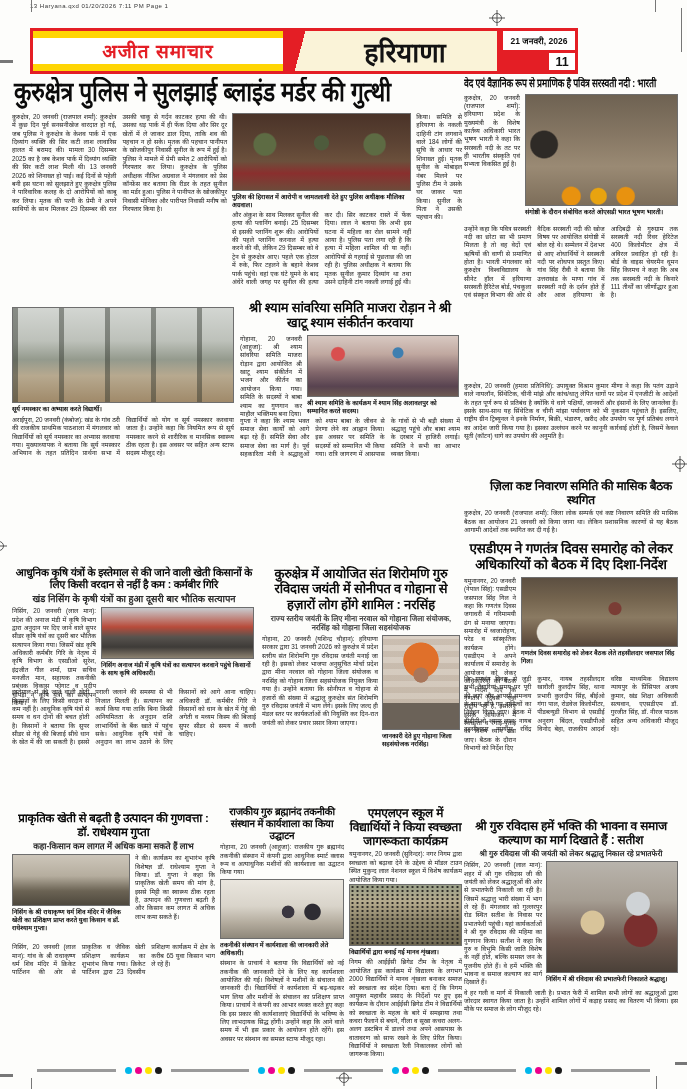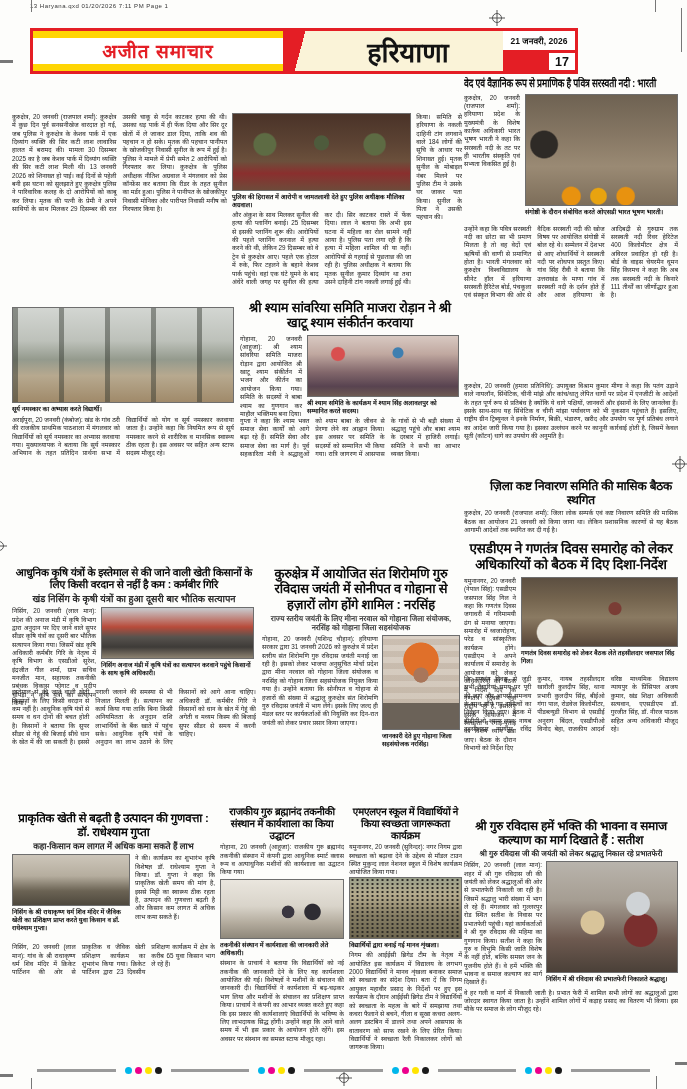--- a/index.html
+++ b/index.html
@@ -15,21 +15,21 @@
   
   .masthead{position:absolute;left:30px;top:28px;width:548px;height:46px;background:#e41e25;
             padding:3px;box-sizing:border-box;display:flex;}
   .logo{width:250px;display:flex;flex-direction:column;}
   .logo .band{height:8px;background:#ffd503;}
   .logo .mid{flex:1;background:#fff;display:flex;align-items:center;justify-content:center;
              font-weight:800;color:#e41e25;font-size:19px;letter-spacing:1px;}
   .chev{width:30px;background:linear-gradient(105deg,#e41e25 55%,#faf3d8 55%);}
   .mh-center{flex:1;background:#faf3d8;display:flex;align-items:center;justify-content:center;
              font-weight:800;font-size:27px;color:#131313;}
-  .datebox{width:72px;display:flex;flex-direction:column;background:#e41e25;}
+  .datebox{width:72px;display:flex;flex-direction:column;background:#e41e25;padding-left:6px;}
   .datebox .d{background:#fff;flex:1;display:flex;align-items:center;justify-content:center;
               font-size:8.5px;font-weight:700;color:#111;margin-bottom:2px;}
   .datebox .p{height:19px;display:flex;align-items:center;justify-content:flex-end;}
   .datebox .p span{background:#fff;width:26px;height:17px;display:flex;align-items:center;
                    justify-content:center;font-weight:800;font-size:12.5px;color:#111;}
   
   .art{position:absolute;overflow:hidden;box-sizing:border-box;}
   .hl{font-weight:800;color:#0b0b0b;text-align:center;line-height:1.18;letter-spacing:-.2px;}
   .one{white-space:nowrap;display:inline-block;transform-origin:0 50%;}
   .sub{font-weight:700;color:#2b2b2b;text-align:center;line-height:1.2;margin-top:2px;}
@@ -132,25 +132,28 @@
     <div class="logo">
       <div class="band"></div>
       <div class="mid">अजीत समाचार</div>
       <div class="band"></div>
     </div>
     <div class="chev"></div>
     <div class="mh-center">हरियाणा</div>
     <div class="datebox">
       <div class="d">21 जनवरी, 2026</div>
       <div class="p">
-        <span>17</span>
+        <span>11</span>
       </div>
     </div>
   </div>
 
+  <div class="art" style="left:12px;top:77px;width:452px;height:34px;">
+    <div class="hl left" style="font-size:27px;"><span class="one" style="transform:scaleX(.84);">कुरुक्षेत्र पुलिस ने सुलझाई ब्लाइंड मर्डर की गुत्थी</span></div>
+  </div>
 
   <div class="art" style="left:12px;top:113px;width:450px;height:188px;">
     <div class="row">
       <div class="body cols2" style="width:216px;height:186px;">कुरुक्षेत्र, 20 जनवरी (राजपाल शर्मा): कुरुक्षेत्र में कुछ दिन पूर्व सनसनीखेज वारदात हो गई, जब पुलिस ने कुरुक्षेत्र के केशव पार्क में एक दिव्यांग व्यक्ति की सिर कटी लाश लावारिस हालत में बरामद की। मामला 30 दिसम्बर 2025 का है जब केशव पार्क में दिव्यांग व्यक्ति की सिर कटी लाश मिली थी। 13 जनवरी 2026 को शिनाख्त हो पाई। कई दिनों से पहेली बनी इस घटना को सुलझाते हुए कुरुक्षेत्र पुलिस ने पारिवारिक कलह के दो आरोपियों को काबू कर लिया। मृतक की पत्नी के प्रेमी ने अपने साथियों के साथ मिलकर 29 दिसम्बर की रात उसकी चाकू से गर्दन काटकर हत्या की थी। उसका धड़ पार्क में ही फेंक दिया और सिर दूर खेतों में ले जाकर डाल दिया, ताकि शव की पहचान न हो सके। मृतक की पहचान पानीपत के खोजकीपुर निवासी सुनील के रूप में हुई है। पुलिस ने मामले में प्रेमी समेत 2 आरोपियों को गिरफ्तार कर लिया। कुरुक्षेत्र के पुलिस अधीक्षक नीतिश अग्रवाल ने मंगलवार को प्रेस कॉन्फ्रेंस कर बताया कि रीडर के तहत सुनील का मर्डर हुआ। पुलिस ने पानीपत के खोजकीपुर निवासी मोनिका और पारीपत निवासी मनीष को गिरफ्तार किया है।</div>
       <figure style="width:180px;">
         <div class="photo ph-police"></div>
         <figcaption class="cap">पुलिस की हिरासत में आरोपी व जामतलाशी देते हुए पुलिस अधीक्षक मौलिका अग्रवाल।</figcaption>
         <div class="body cols2" style="height:76px;margin-top:2px;">और अंकुश के साथ मिलकर सुनील की हत्या की प्लानिंग बनाई। 25 दिसम्बर से इसकी प्लानिंग शुरू की। आरोपियों की पहले प्लानिंग करनाल में हत्या करने की थी, लेकिन 29 दिसम्बर को वे ट्रेन से कुरुक्षेत्र आए। पहले एक होटल में रुके, फिर टहलने के बहाने केशव पार्क पहुंचे। वहां एक घंटे घूमने के बाद अंधेरे वाली जगह पर सुनील की हत्या कर दी। सिर काटकर रास्ते में फेंक दिया। लाल ने बताया कि अभी इस घटना में महिला का रोल सामने नहीं आया है। पुलिस पता लगा रही है कि हत्या में महिला शामिल थी या नहीं। आरोपियों से गहराई से पूछताछ की जा रही है। पुलिस अधीक्षक ने बताया कि मृतक सुनील कुमार दिव्यांग था तथा उसने दाहिनी टांग नकली लगाई हुई थी।</div>
       </figure>
       <div class="body" style="width:46px;height:186px;">किया। समिति से हरियाणा के नकली दाहिनी टांग लगवाने वाले 184 लोगों की सूचि के आधार पर शिनाख्त हुई। मृतक सुनील के मोबाइल नंबर मिलने पर पुलिस टीम ने उसके घर जाकर पता किया। सुनील के पिता ने उसकी पहचान की।</div>
@@ -266,21 +269,21 @@
     <div class="hl" style="font-size:10px;">राजकीय गुरु ब्रह्मानंद तकनीकी संस्थान में कार्यशाला का किया उद्घाटन</div>
     <div class="body" style="margin-top:2px;height:34px;">गोहाना, 20 जनवरी (आहूजा): राजकीय गुरु ब्रह्मानंद तकनीकी संस्थान में कंपनी द्वारा आधुनिक स्मार्ट क्लास रूम व अत्याधुनिक मशीनों की कार्यशाला का उद्घाटन किया गया।</div>
     <figure style="margin-top:2px;">
       <div class="photo ph-tech"></div>
       <figcaption class="cap">तकनीकी संस्थान में कार्यशाला की जानकारी लेते अधिकारी।</figcaption>
     </figure>
     <div class="body" style="margin-top:2px;height:116px;">संस्थान के प्राचार्य ने बताया कि विद्यार्थियों को नई तकनीक की जानकारी देने के लिए यह कार्यशाला आयोजित की गई। विशेषज्ञों ने मशीनों के संचालन की जानकारी दी। विद्यार्थियों ने कार्यशाला में बढ़-चढ़कर भाग लिया और मशीनों के संचालन का प्रशिक्षण प्राप्त किया। प्राचार्य ने कंपनी का आभार व्यक्त करते हुए कहा कि इस प्रकार की कार्यशालाएं विद्यार्थियों के भविष्य के लिए लाभदायक सिद्ध होंगी। उन्होंने कहा कि आने वाले समय में भी इस प्रकार के आयोजन होते रहेंगे। इस अवसर पर संस्थान का समस्त स्टाफ मौजूद रहा।</div>
   </div>
 
   <div class="art" style="left:349px;top:806px;width:113px;height:256px;">
-    <div class="hl" style="font-size:10px;font-family:Liberation Serif, serif;">एमएलएन स्कूल में विद्यार्थियों ने किया स्वच्छता जागरूकता कार्यक्रम</div>
+    <div class="hl" style="font-size:12px;">एमएलएन स्कूल में विद्यार्थियों ने किया स्वच्छता जागरूकता कार्यक्रम</div>
     <div class="body" style="margin-top:2px;height:32px;">यमुनानगर, 20 जनवरी (सुरिन्दर): नगर निगम द्वारा स्वच्छता को बढ़ावा देने के उद्देश्य से मॉडल टाउन स्थित मुकुन्द लाल नेशनल स्कूल में विशेष कार्यक्रम आयोजित किया गया।</div>
     <figure style="margin-top:2px;">
       <div class="photo ph-mln"></div>
       <figcaption class="cap">विद्यार्थियों द्वारा बनाई गई मानव शृंखला।</figcaption>
     </figure>
     <div class="body" style="margin-top:2px;height:118px;">निगम की आईईसी ब्रिगेड टीम के नेतृत्व में आयोजित इस कार्यक्रम में विद्यालय के लगभग 2000 विद्यार्थियों ने मानव शृंखला बनाकर समाज को स्वच्छता का संदेश दिया। बता दें कि निगम आयुक्त महावीर प्रसाद के निर्देशों पर हुए इस कार्यक्रम के दौरान आईईसी ब्रिगेड टीम ने विद्यार्थियों को स्वच्छता के महत्व के बारे में समझाया तथा कचरा फैलाने से बचने, गीला व सूखा कचरा अलग-अलग डस्टबिन में डालने तथा अपने आसपास के वातावरण को साफ रखने के लिए प्रेरित किया। विद्यार्थियों ने स्वच्छता रैली निकालकर लोगों को जागरूक किया।</div>
   </div>
 
   <div class="marks">
     <div class="bar"></div>

